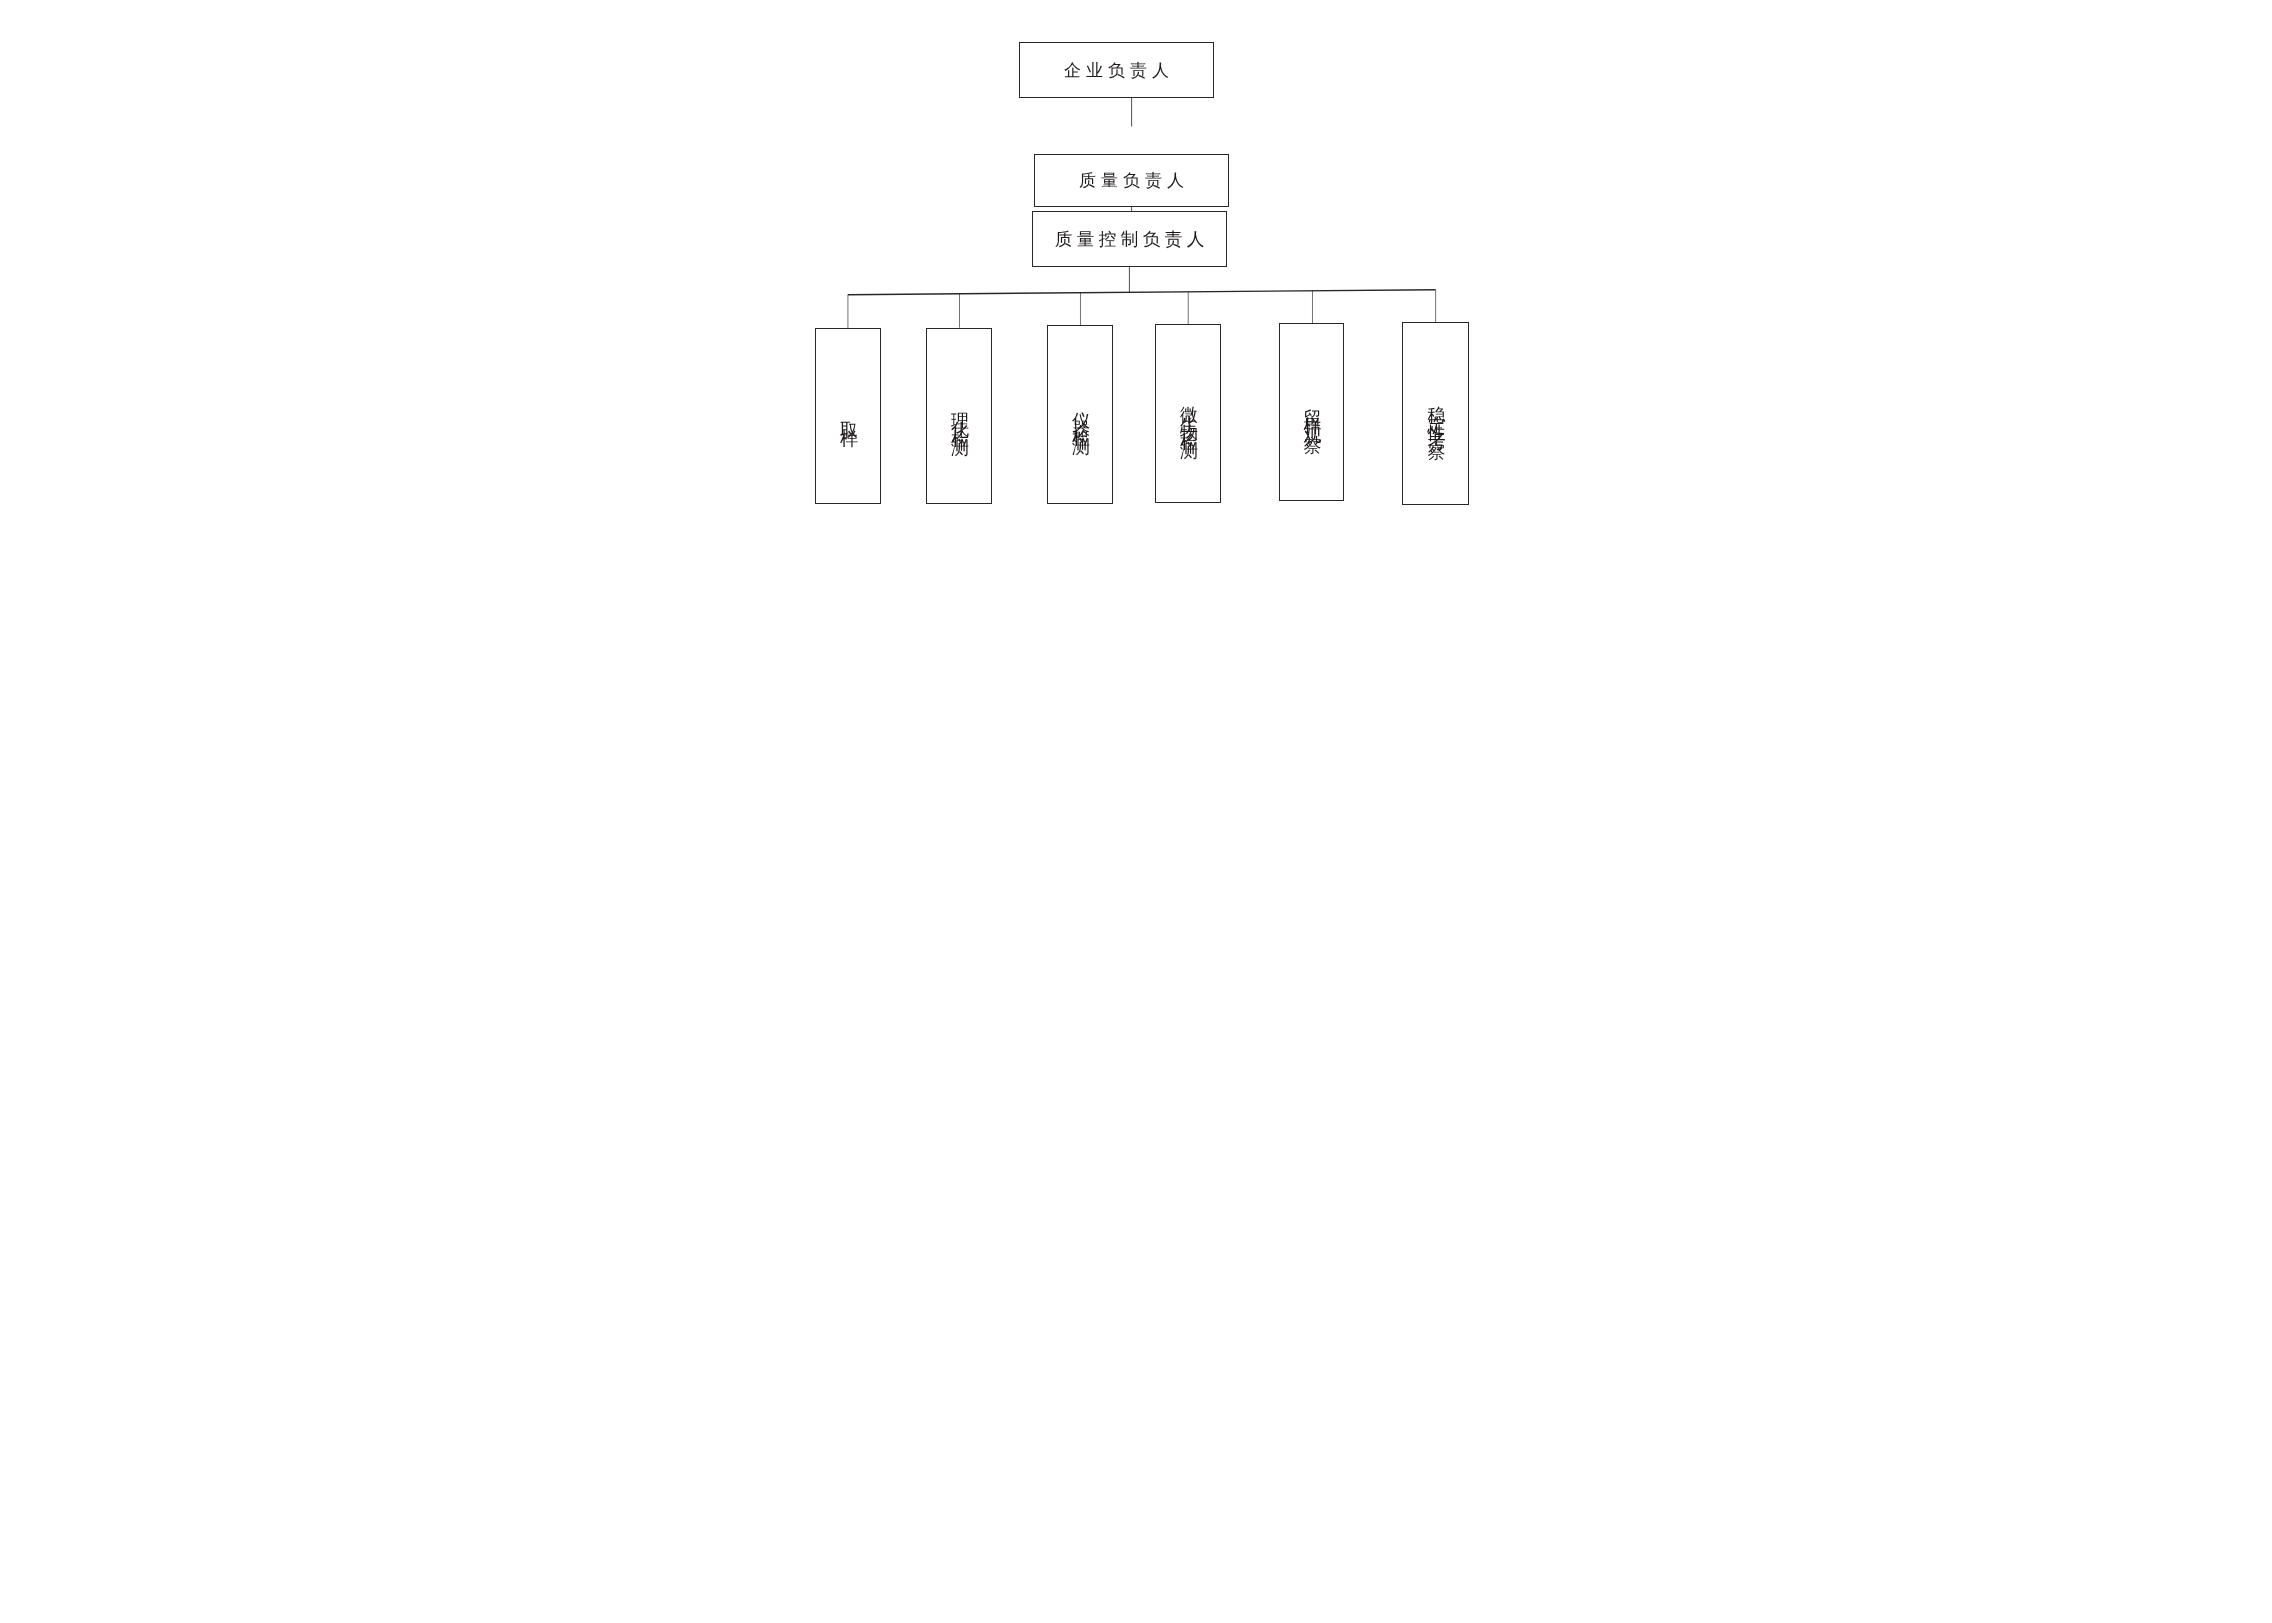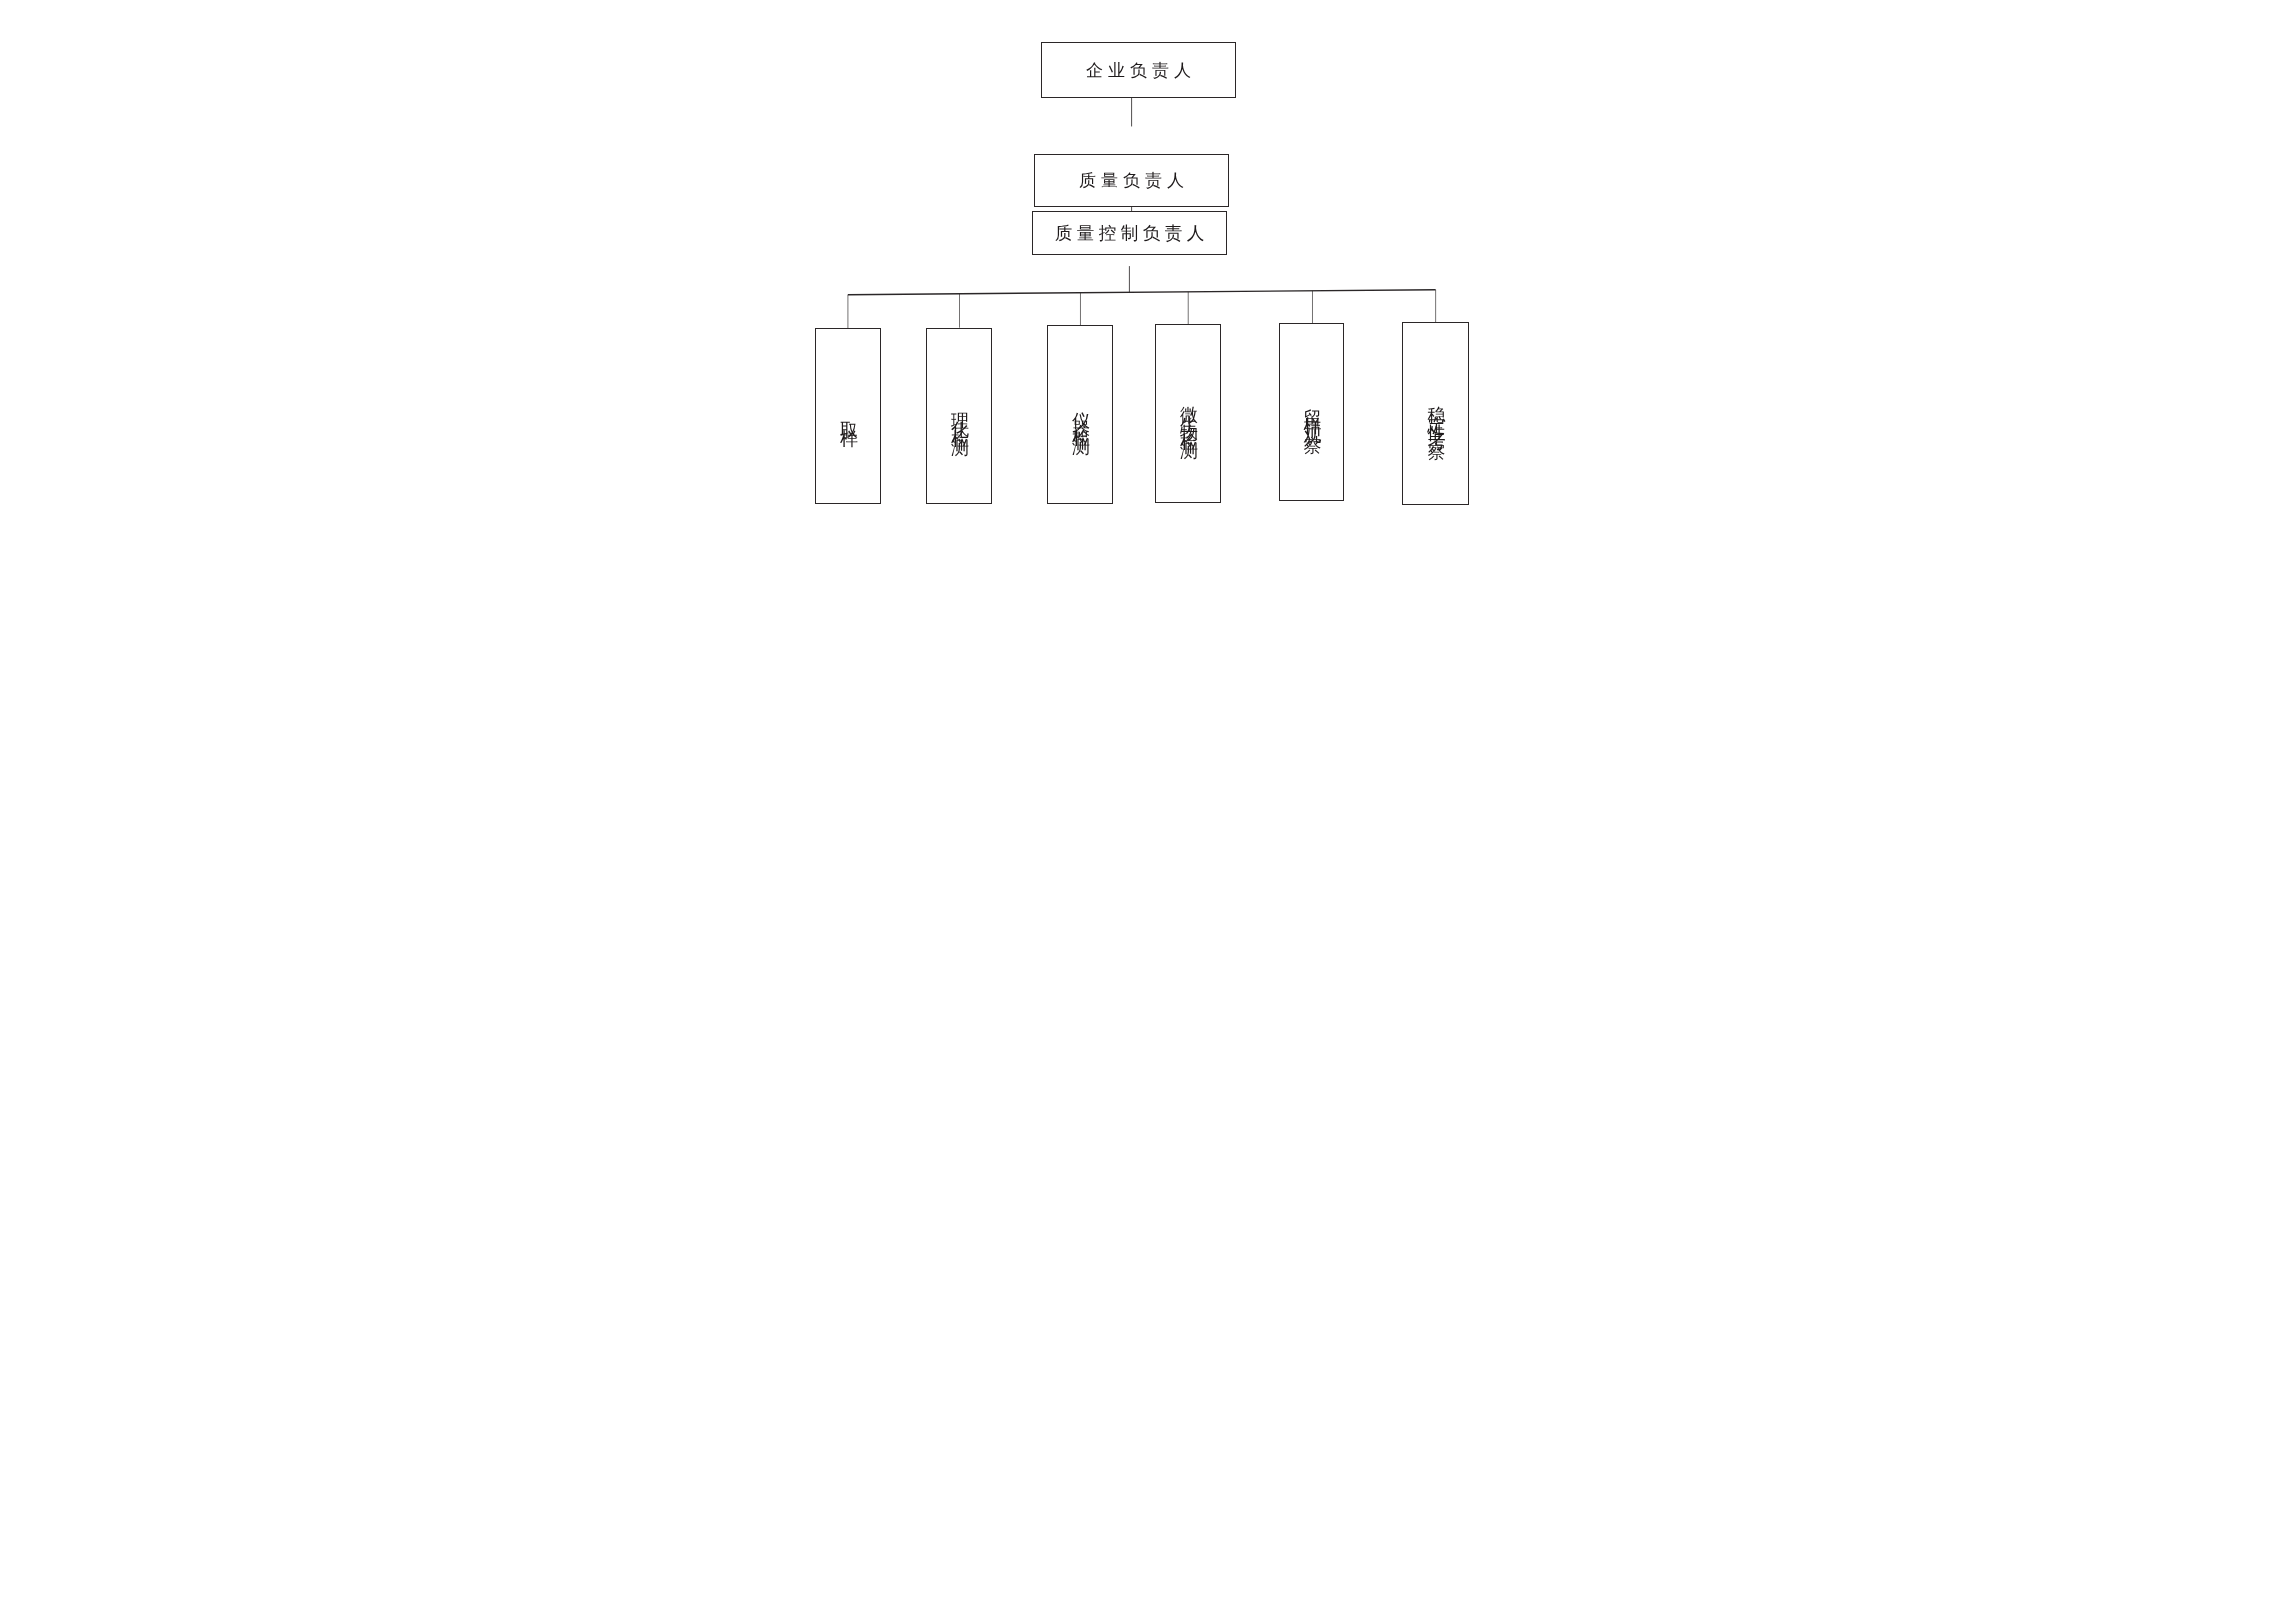--- a/index.html
+++ b/index.html
@@ -47,23 +47,23 @@
   .n3 .label-h { font-size: 17.6px; letter-spacing: 4.4px; text-indent: 4.4px; }
   .label-v {
     writing-mode: vertical-rl;
     text-orientation: upright;
     font-size: 18px;
     letter-spacing: 8.8px;
     color: #1e1a1b;
     line-height: 1.1;
   }
   
-  .n1 { left: 284px; top: 42px;  width: 195px; height: 56px; }
+  .n1 { left: 262px; top: 42px;  width: 195px; height: 56px; }
   .n2 { left: 277px; top: 126px; width: 195px; height: 53px; margin-top: 28px;  }
-  .n3 { left: 275px; top: 211px; width: 195px; height: 44px; }
+  .n3 { left: 275px; top: 211px; width: 195px; height: 56px; }
   
   .c1 { left: 58px;  top: 328px; width: 66px; height: 176px; }
   .c2 { left: 169px;  top: 328px; width: 66px; height: 176px; }
   .c3 { left: 290px;  top: 325px; width: 66px; height: 179px; }
   .c4 { left: 398px;  top: 324px; width: 66px; height: 179px; }
   .c5 { left: 522px;  top: 323px; width: 65px; height: 178px; }
   .c6 { left: 645px; top: 322px; width: 67px; height: 183px; }
 </style>
 </head>
 <body>

